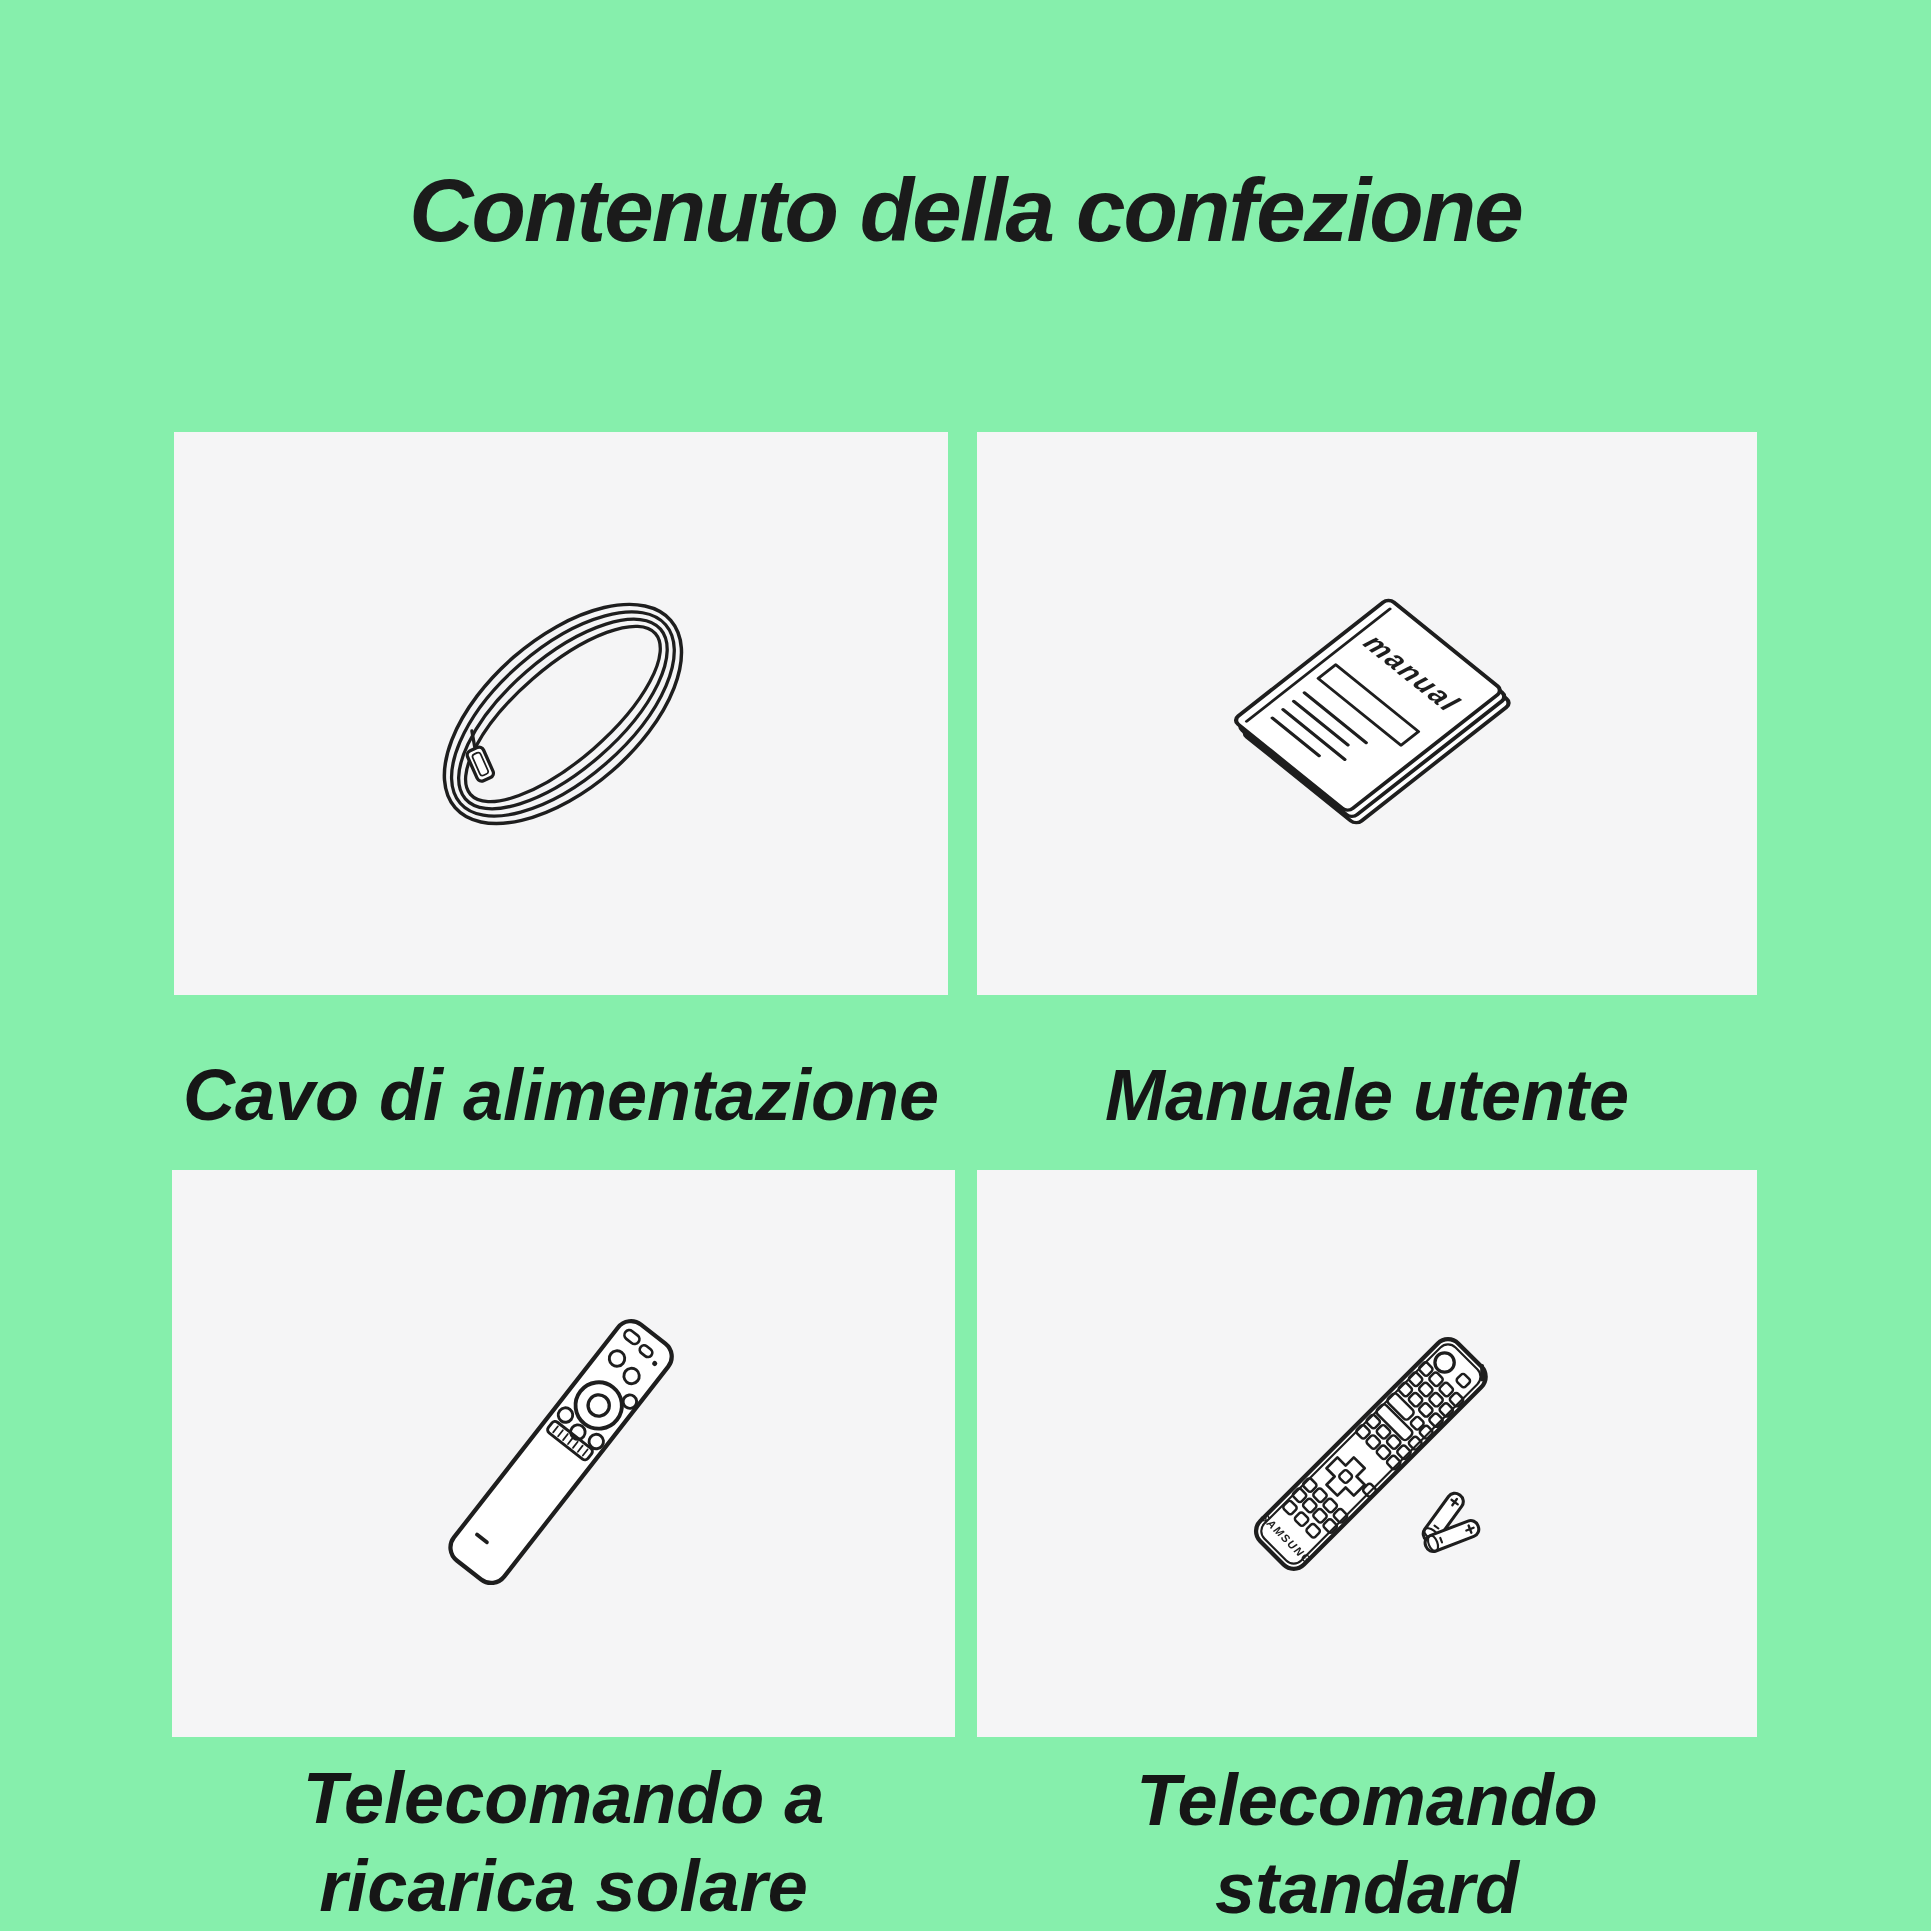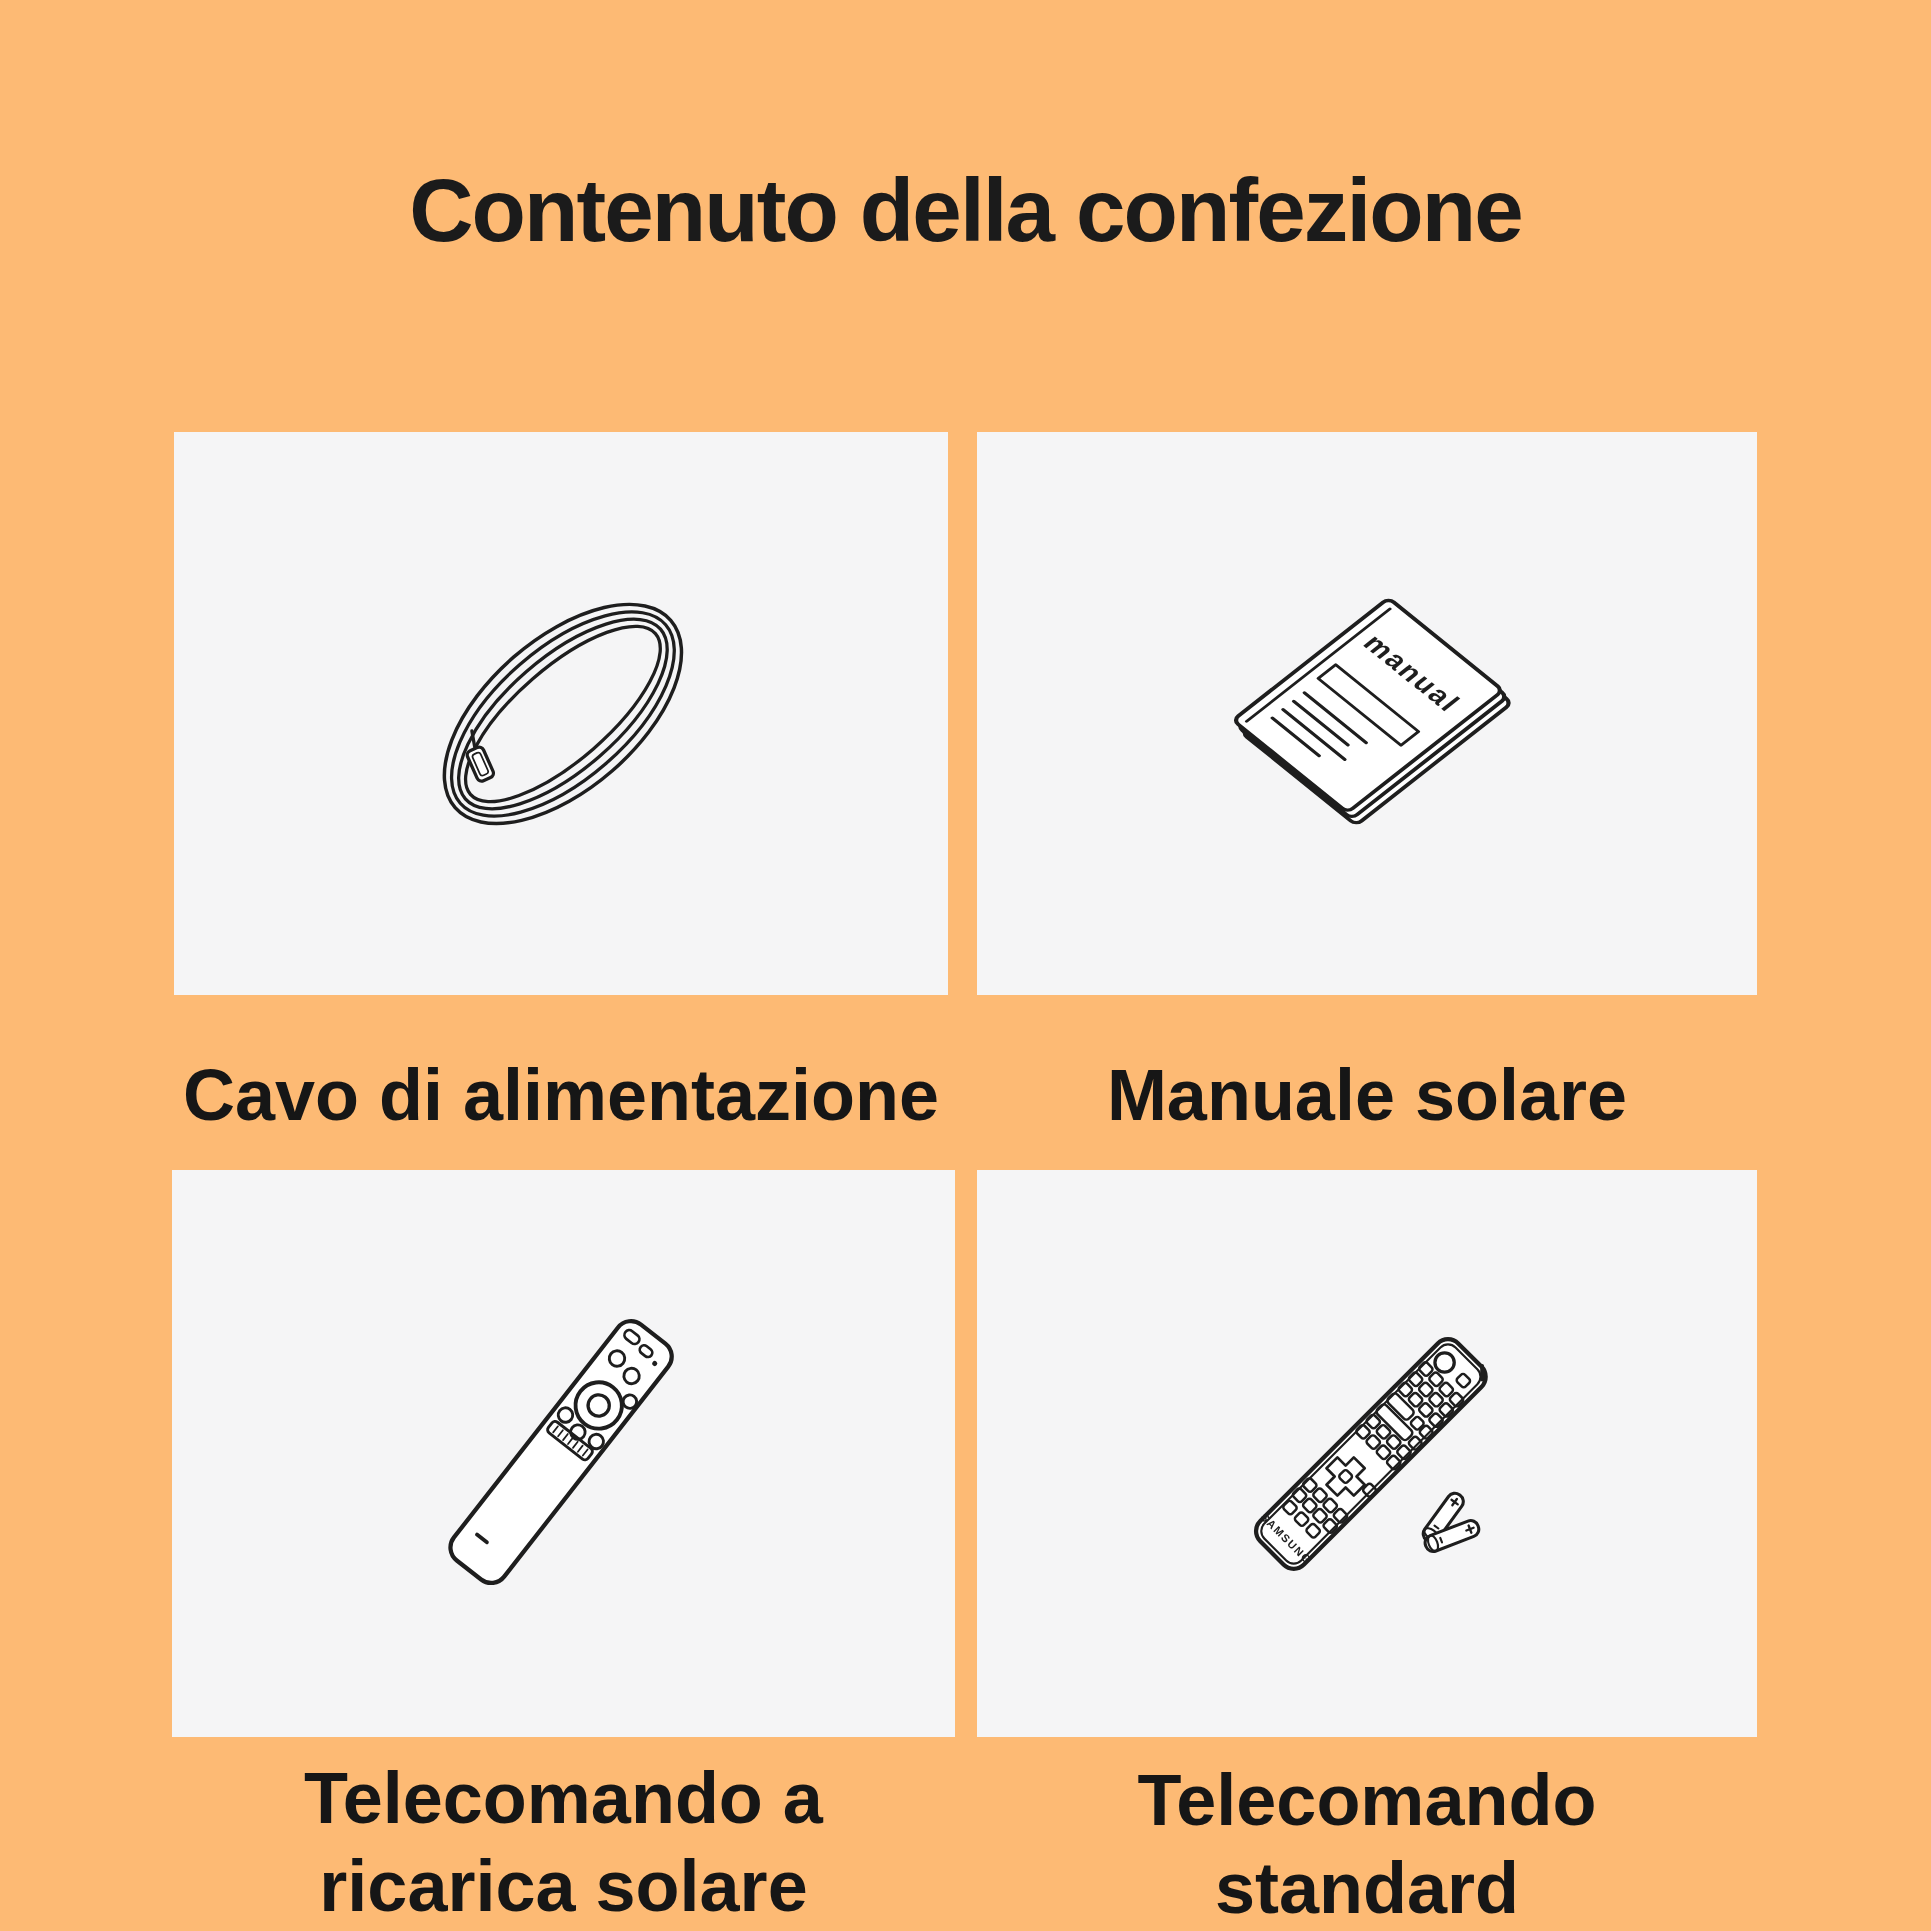--- a/index.html
+++ b/index.html
@@ -1,18 +1,18 @@
 <!DOCTYPE html>
 <html><head>
 <meta charset="utf-8">
 <style>
   html,body{margin:0;padding:0;background:#ffffff;}
   #canvas{
-    position:relative;width:1931px;height:1931px;background:#fdba74;overflow:hidden;
-    font-family:"Liberation Sans", sans-serif;color:#1a1a1a;
+    position:relative;width:1931px;height:1931px;background:#86efac;overflow:hidden;
+    font-family:"Liberation Sans", sans-serif;color:#1a1a1a;font-style:italic;
   }
   .page-title{
     position:absolute;left:0;top:162px;width:1931px;text-align:center;
     font-size:89px;font-weight:700;letter-spacing:-1.9px;color:#1b1b1b;line-height:1.1;
   }
   .tile{
     position:absolute;background:#f5f5f6;
   }
   .tile svg{position:absolute;left:0;top:0;}
   #tile-1{left:174px;top:432px;width:774px;height:563px;}
@@ -178,21 +178,21 @@
         <line class="ink" x1="16" y1="0" x2="24" y2="0" stroke-width="2.4"></line>
         <line class="ink" x1="20" y1="-4" x2="20" y2="4" stroke-width="2.4"></line>
       </g>
     </svg>
   </div>
 
   <div class="caption" id="caption-1">
     <div class="caption-text">Cavo di alimentazione</div>
   </div>
   <div class="caption" id="caption-2">
-    <div class="caption-text">Manuale solare</div>
+    <div class="caption-text">Manuale utente</div>
   </div>
   <div class="caption" id="caption-3">
     <div class="caption-text">Telecomando a ricarica solare</div>
   </div>
   <div class="caption" id="caption-4">
     <div class="caption-text">Telecomando standard</div>
   </div>
 
 </div>
 

